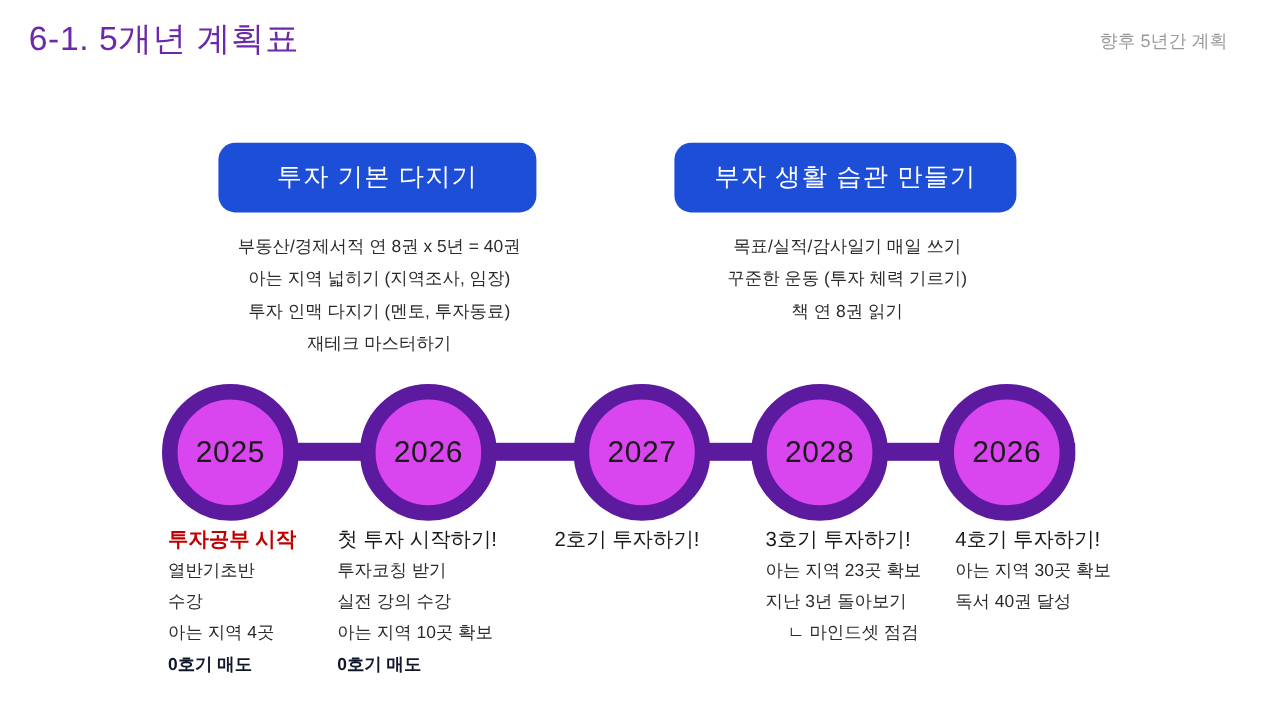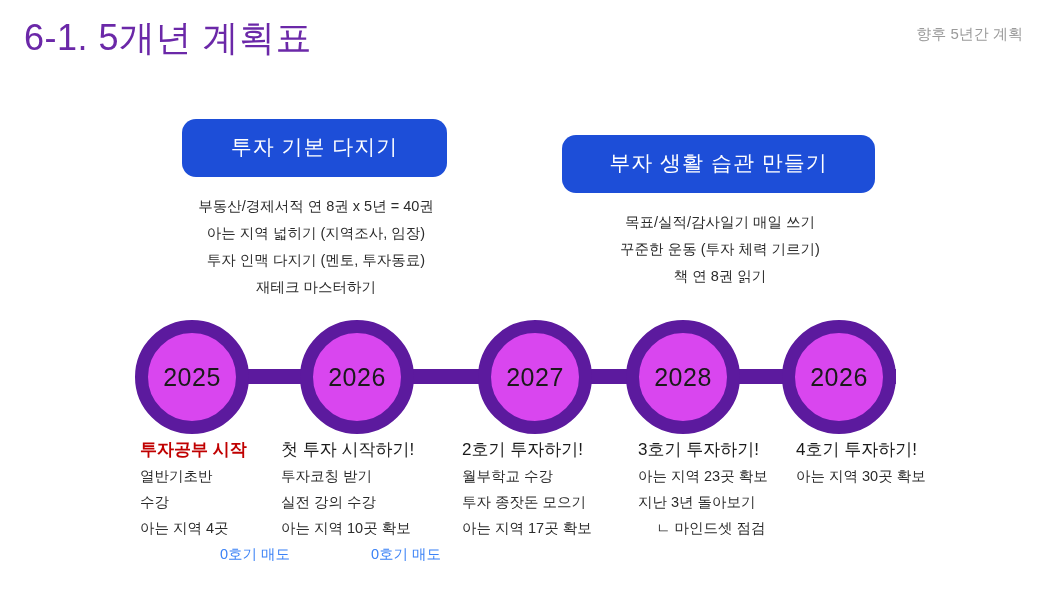--- a/index.html
+++ b/index.html
@@ -15,21 +15,21 @@
     overflow: hidden;
     font-family: "Liberation Sans", "DejaVu Sans", sans-serif;
     color: #262626;
   }
 
   
   .page-title {
     position: absolute;
     left: 24px;
     top: 14px;
-    font-size: 36px;
+    font-size: 28px;
     font-weight: 400;
     letter-spacing: 0.5px;
     color: #6B28A8;
     white-space: nowrap;
   }
   .header-note {
     position: absolute;
     right: 32px;
     top: 25px;
     font-size: 15px;
@@ -47,21 +47,21 @@
     border-radius: 14px;
     color: #ffffff;
     font-size: 21px;
     text-align: center;
     padding: 14px 26px 16px 26px;
     letter-spacing: 1px;
     white-space: nowrap;
     box-sizing: border-box;
   }
   .goal-card.card-0 .goal-chip { width: 265px; }
-  .goal-card.card-1 .goal-chip { width: 313px; margin-top: 16px; }
+  .goal-card.card-1 .goal-chip { width: 285px; }
 
   .goal-list {
     margin: 16px 0 0 0;
     padding: 0 0 0 3px;
     list-style: none;
   }
   .goal-list li {
     font-size: 14.5px;
     line-height: 27px;
     color: #2b2b2b;
@@ -121,21 +121,21 @@
     margin: 0;
     padding: 0;
     list-style: none;
   }
   .year-col li {
     font-size: 14.5px;
     line-height: 26px;
     color: #2b2b2b;
     white-space: nowrap;
   }
-  .year-col li.bold { font-weight: normal; color: #3b82f6; text-align: right; }
+  .year-col li.bold { font-weight: bold; color: #0f172a; }
   .year-col li.indent { padding-left: 18px; }
 </style>
 </head>
 <body>
 
 <div class="page-title">6-1. 5개년 계획표</div>
 
 <div class="header-note">향후 5년간 계획</div>
 
 <div class="goal-card card-0">
@@ -190,34 +190,30 @@
   <ul>
     <li>투자코칭 받기</li>
     <li>실전 강의 수강</li>
     <li>아는 지역 10곳 확보</li>
     <li class="bold">0호기 매도</li>
   </ul>
 </div>
 
 <div class="year-col c2">
   <div class="headline plain">2호기 투자하기!</div>
-  <ul>
-    <li>월부학교 수강</li>
-    <li>투자 종잣돈 모으기</li>
-    <li>아는 지역 17곳 확보</li>
-  </ul>
 </div>
 
 <div class="year-col c3">
   <div class="headline plain">3호기 투자하기!</div>
   <ul>
     <li>아는 지역 23곳 확보</li>
     <li>지난 3년 돌아보기</li>
     <li class="indent">ㄴ 마인드셋 점검</li>
   </ul>
 </div>
 
 <div class="year-col c4">
   <div class="headline plain">4호기 투자하기!</div>
   <ul>
     <li>아는 지역 30곳 확보</li>
+    <li>독서 40권 달성</li>
   </ul>
 </div>
 
 </body></html>

